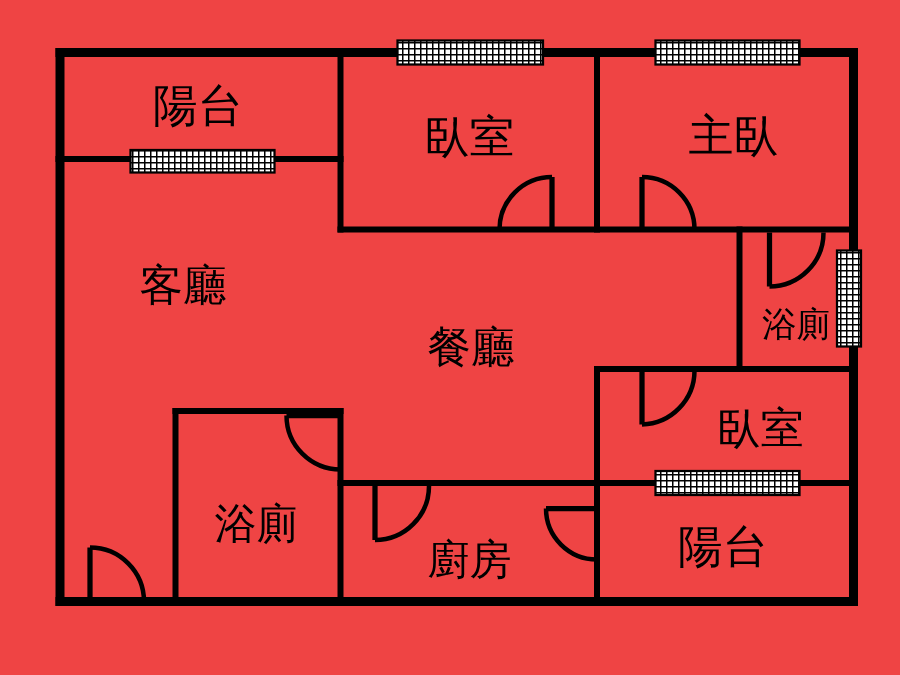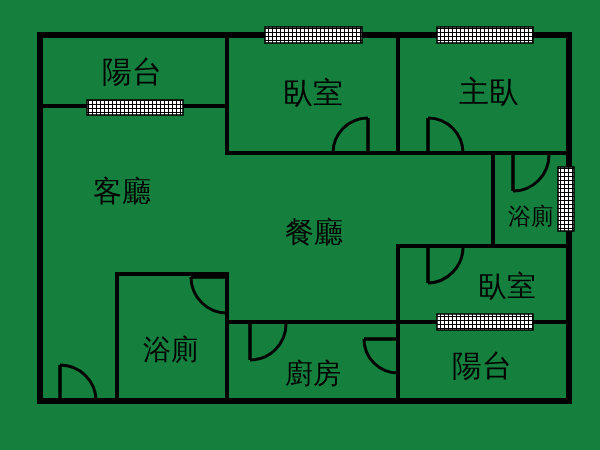--- a/index.html
+++ b/index.html
@@ -5,21 +5,21 @@
   html, body {
     margin: 0;
     padding: 0;
     background: #ffffff;
     font-family: "Liberation Sans", sans-serif;
   }
   .stage {
     position: relative;
     width: 600px;
     height: 450px;
-    background: #15803d;
+    background: #ef4444;
     overflow: hidden;
   }
   .stage svg {
     position: absolute;
     left: 0;
     top: 0;
     display: block;
   }
   text.room-label {
     font-family: "Liberation Sans", sans-serif;

